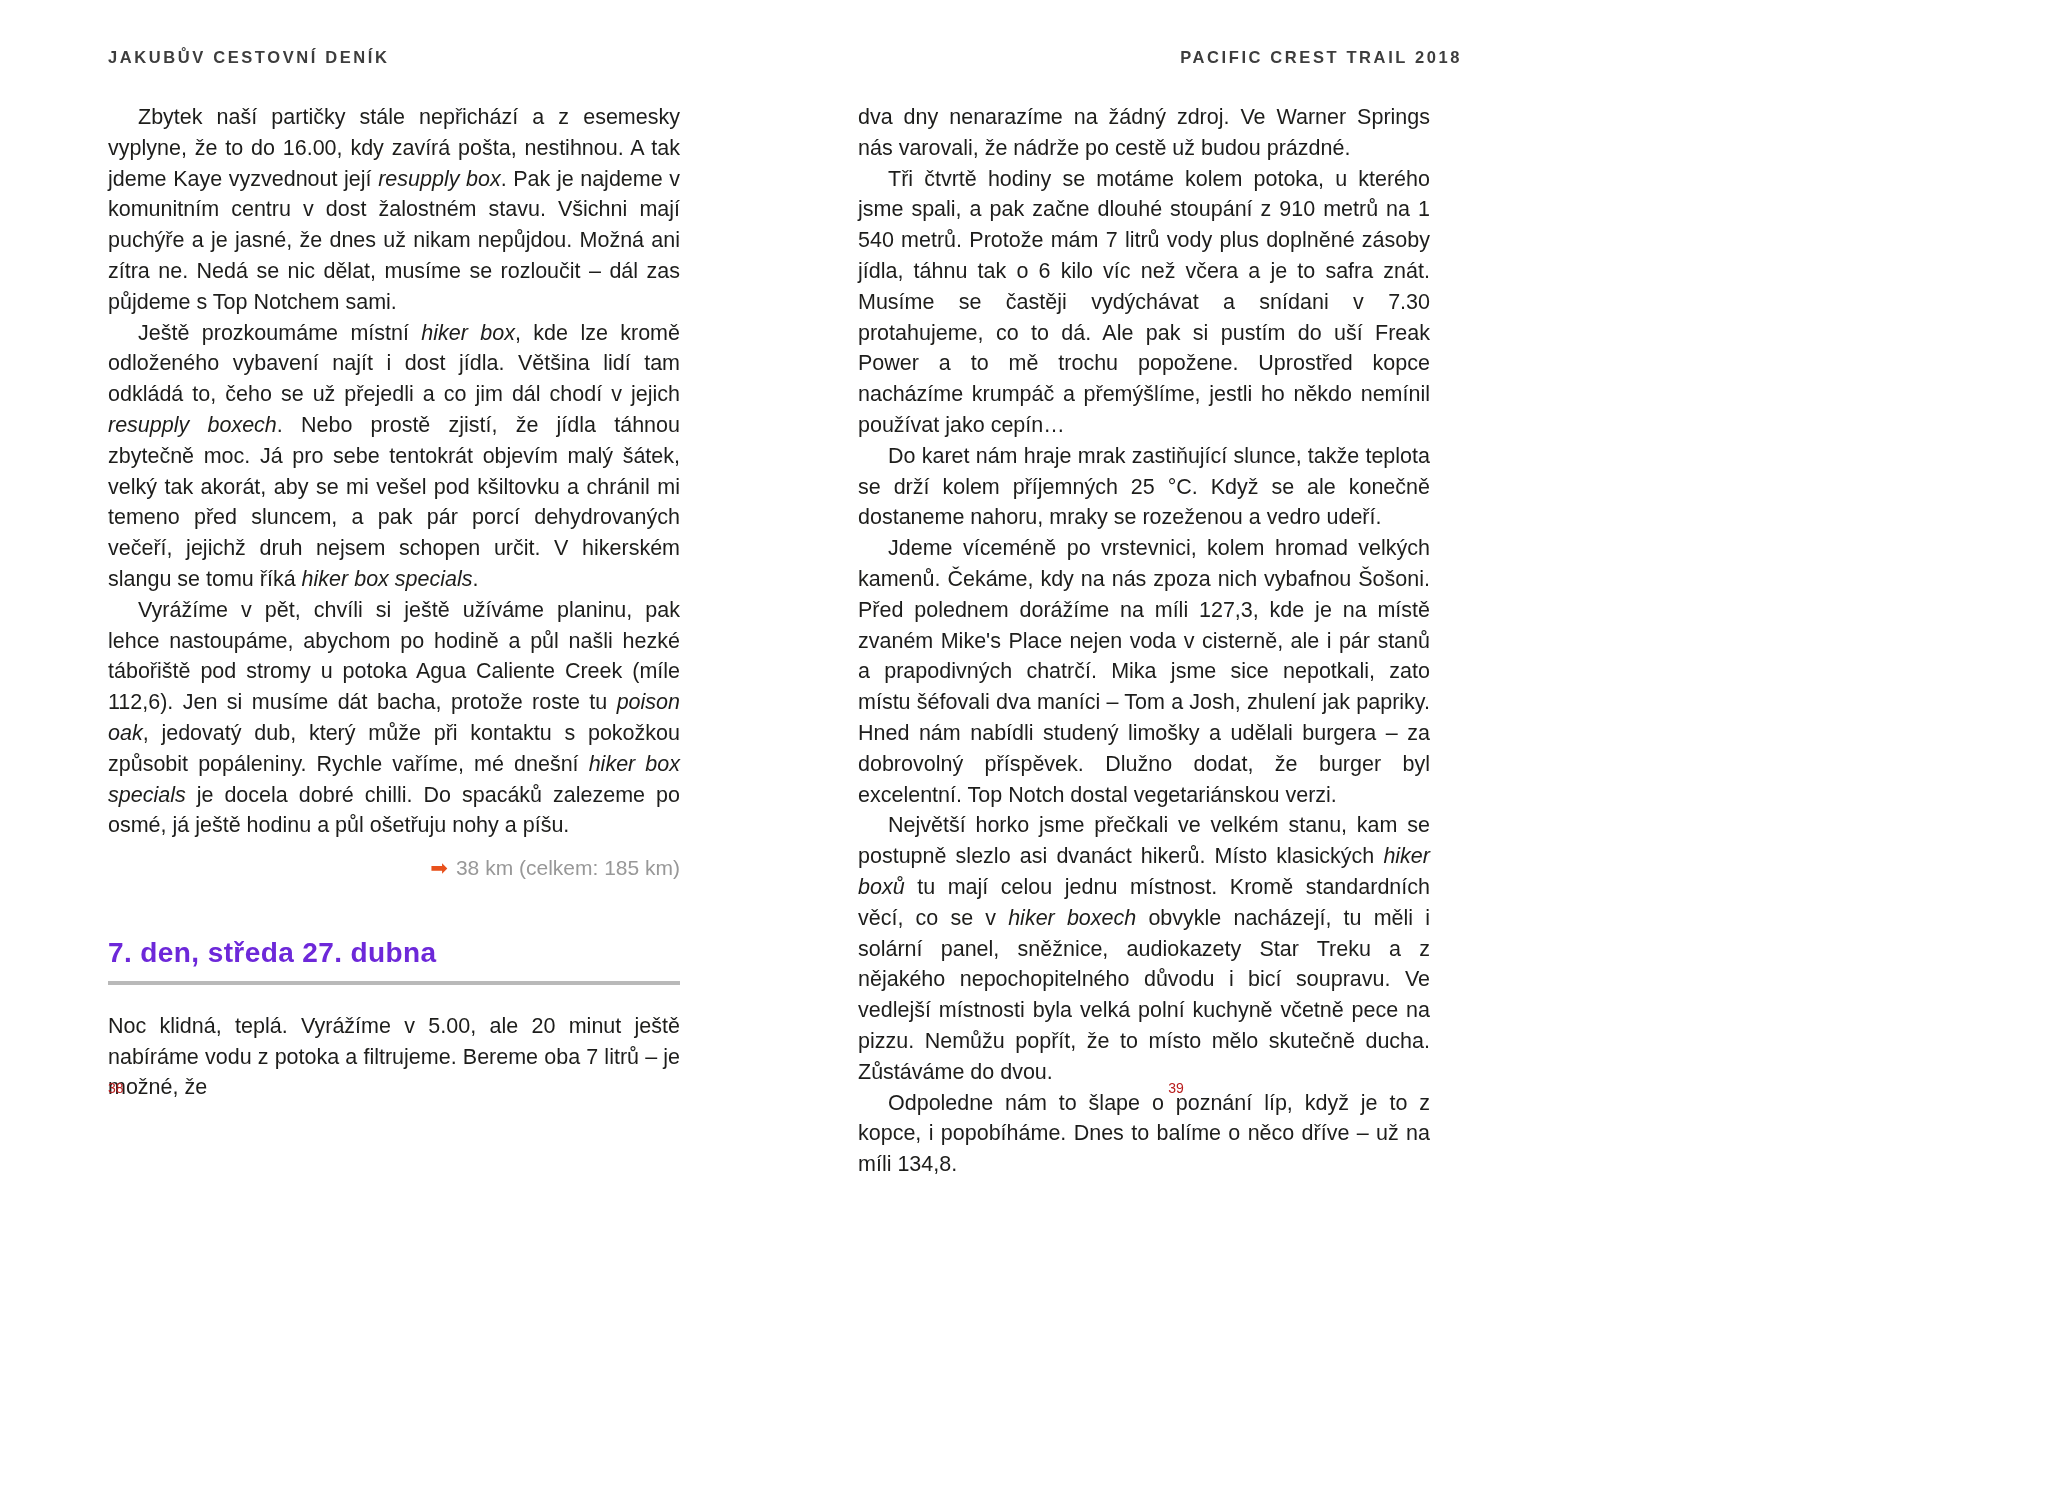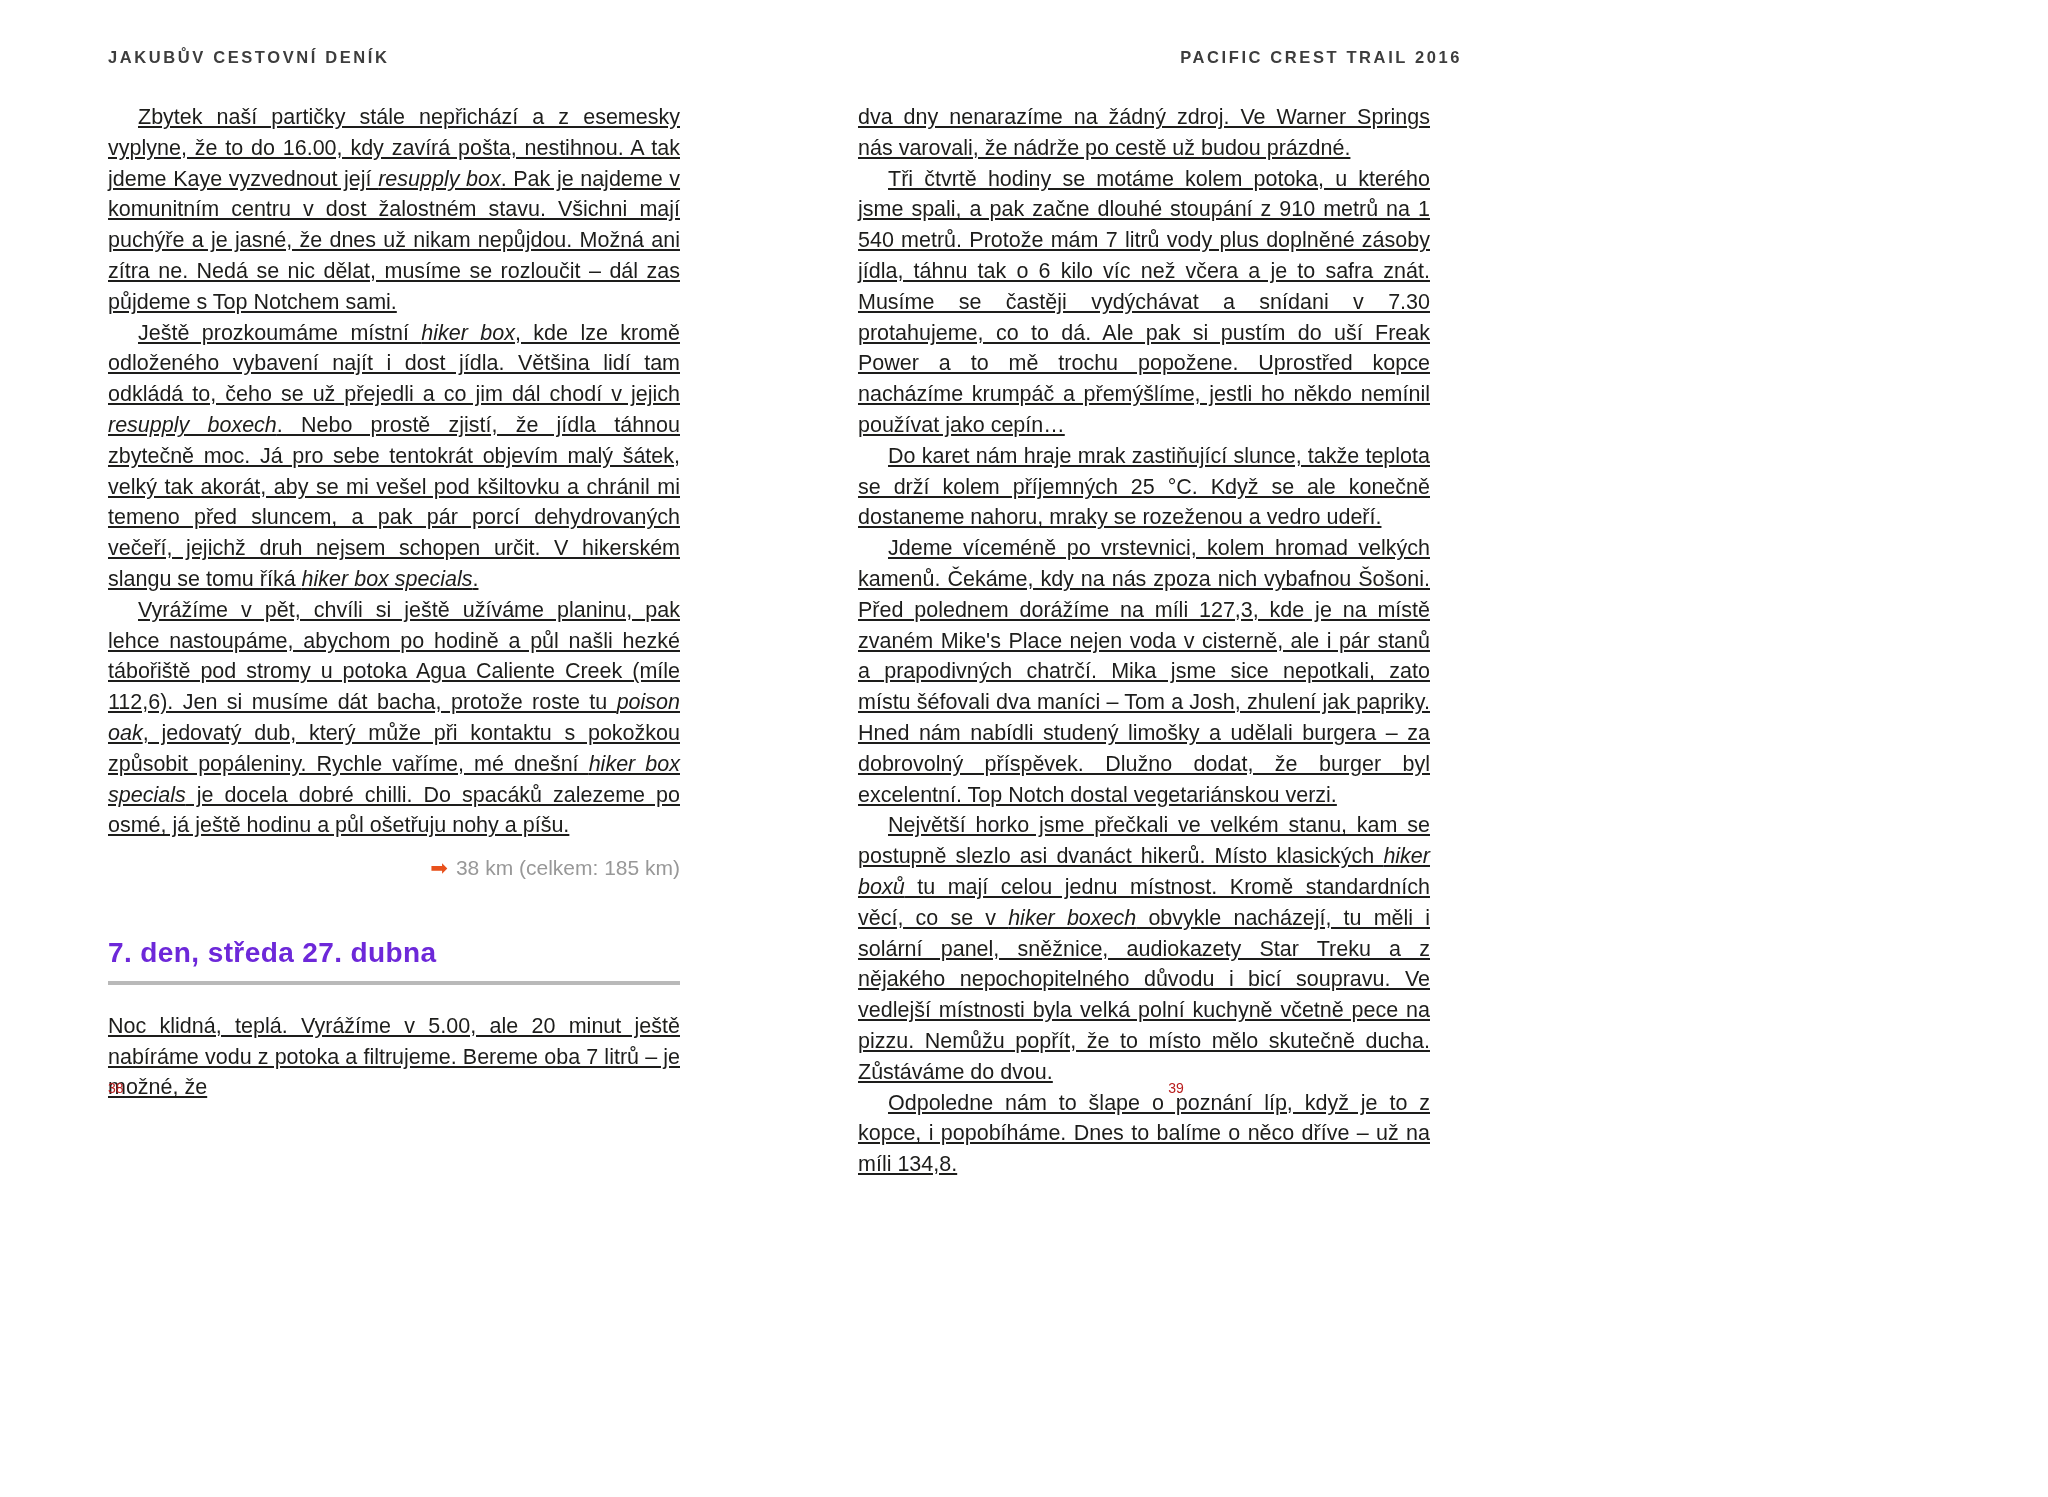--- a/index.html
+++ b/index.html
@@ -27,21 +27,21 @@
   .text-col {
     position:absolute; top:102px;
     width:572px;
     font-size:21.5px;
     line-height:30.8px;
     text-align:justify;
     color:#1d1d1b;
   }
   .text-col.left  { left:108px; }
   .text-col.right { left:858px; }
-  .para { text-align:justify;text-decoration:underline; }
+  .para { text-align:justify; }
   .para.indent { text-indent:30px; }
   .it { font-style:italic; }
   .distance-note {
     margin-top:12px;
     text-align:right;
     font-size:21px;
     color:#989898;
   }
   .arrow-icon {
     color:#e8511c;
@@ -71,21 +71,21 @@
   .folio.left  { left:108px; }
   .folio.right { left:890px; width:572px; text-align:center; }
 </style>
 </head>
 <body>
 
 <div class="spread">
 
   <div class="running-head left">JAKUBŮV CESTOVNÍ DENÍK</div>
 
-  <div class="running-head right">PACIFIC CREST TRAIL 2016</div>
+  <div class="running-head right">PACIFIC CREST TRAIL 2018</div>
 
   <div class="text-col left">
     <p class="para indent"><span>Zbytek naší partičky stále nepřichází a z esemesky vyplyne, že to do 16.00, kdy zavírá pošta, nestihnou. A tak jdeme Kaye vyzvednout její </span><span class="it">resupply box</span><span>. Pak je najdeme v komunitním centru v dost žalostném stavu. Všichni mají puchýře a je jasné, že dnes už nikam nepůjdou. Možná ani zítra ne. Nedá se nic dělat, musíme se rozloučit – dál zas půjdeme s Top Notchem sami.</span></p>
     <p class="para indent"><span>Ještě prozkoumáme místní </span><span class="it">hiker box</span><span>, kde lze kromě odloženého vybavení najít i dost jídla. Většina lidí tam odkládá to, čeho se už přejedli a co jim dál chodí v jejich </span><span class="it">resupply boxech</span><span>. Nebo prostě zjistí, že jídla táhnou zbytečně moc. Já pro sebe tentokrát objevím malý šátek, velký tak akorát, aby se mi vešel pod kšiltovku a chránil mi temeno před sluncem, a pak pár porcí dehydrovaných večeří, jejichž druh nejsem schopen určit. V hikerském slangu se tomu říká </span><span class="it">hiker box specials</span><span>.</span></p>
     <p class="para indent"><span>Vyrážíme v pět, chvíli si ještě užíváme planinu, pak lehce nastoupáme, abychom po hodině a půl našli hezké tábořiště pod stromy u potoka Agua Caliente Creek (míle 112,6). Jen si musíme dát bacha, protože roste tu </span><span class="it">poison oak</span><span>, jedovatý dub, který může při kontaktu s pokožkou způsobit popáleniny. Rychle vaříme, mé dnešní </span><span class="it">hiker box specials</span><span> je docela dobré chilli. Do spacáků zalezeme po osmé, já ještě hodinu a půl ošetřuju nohy a píšu.</span></p>
 
     <div class="distance-note">
       <span class="arrow-icon">➡</span><span>38 km (celkem: 185 km)</span>
     </div>
 

